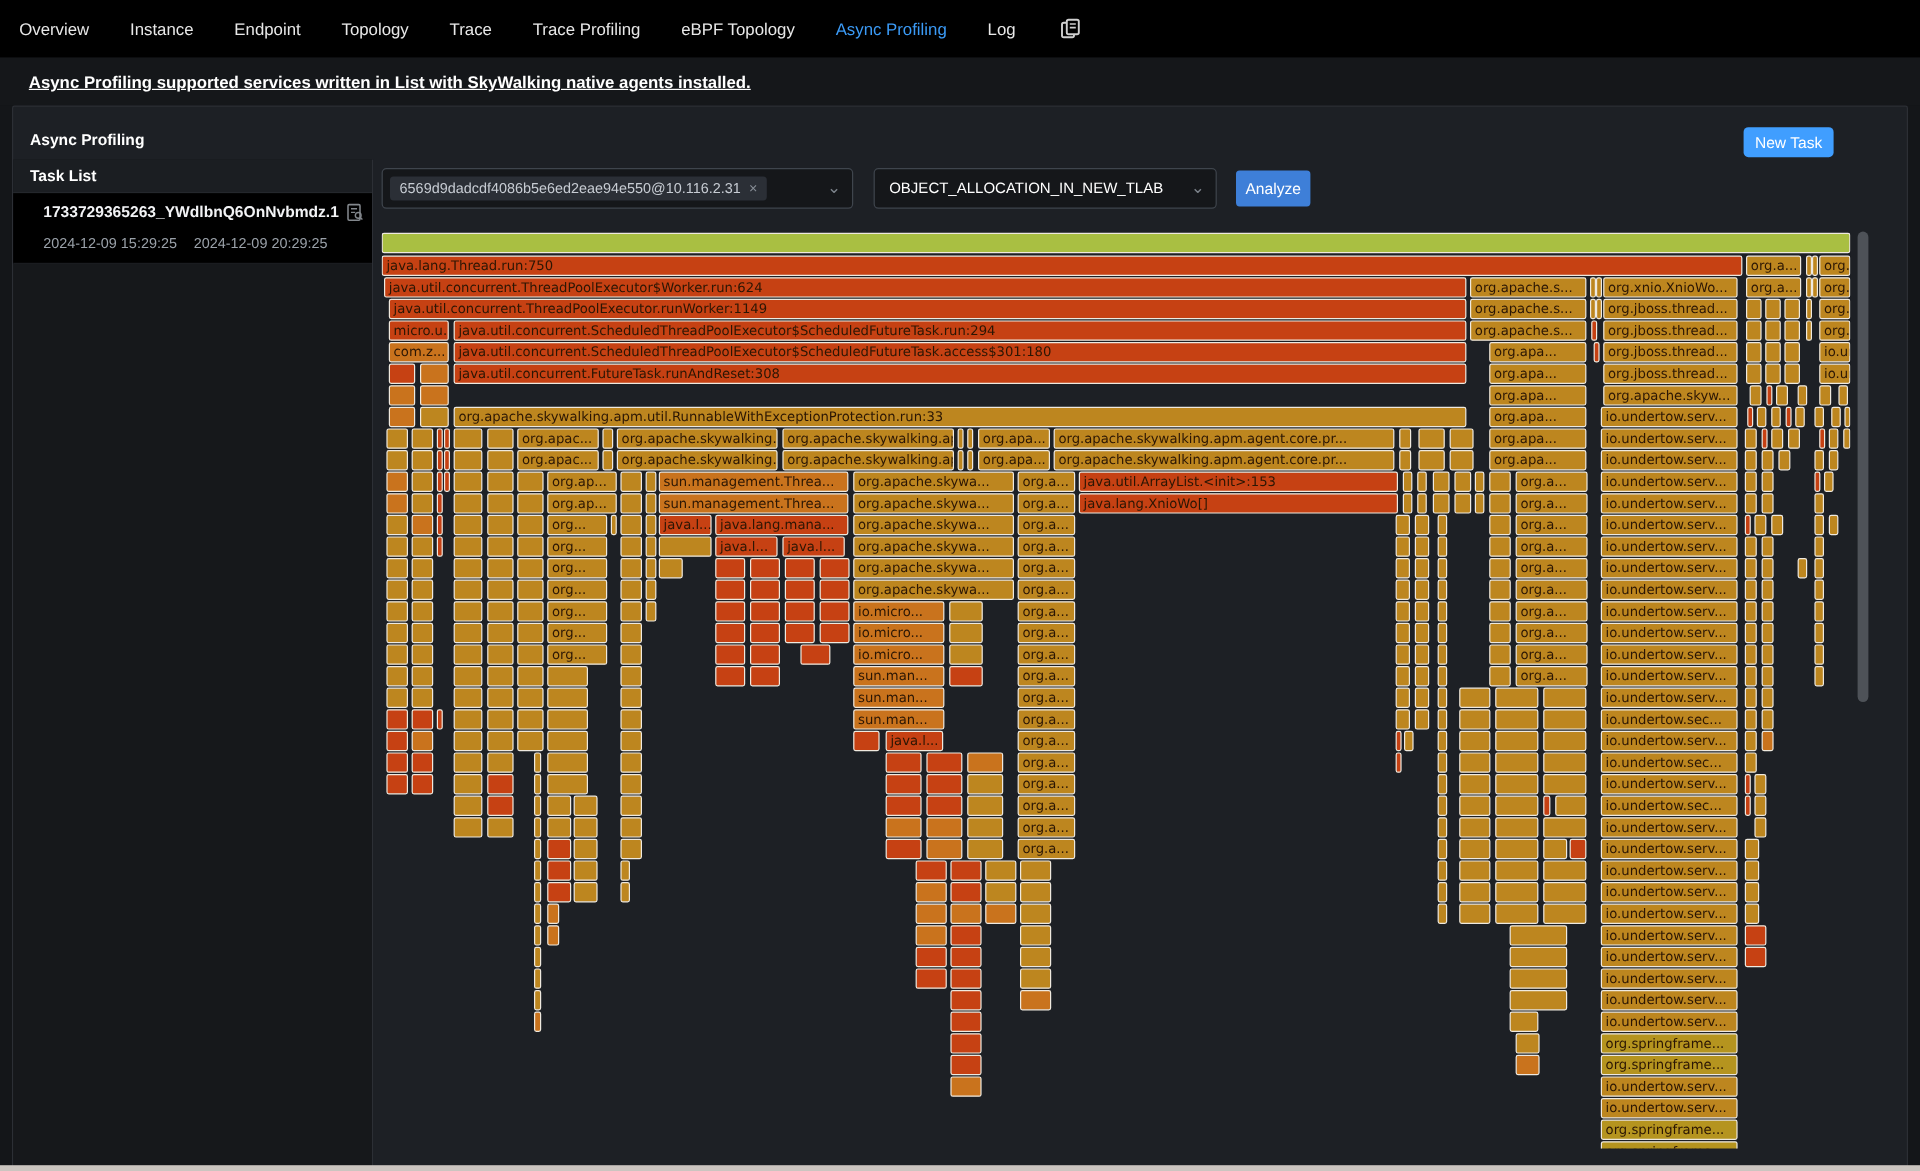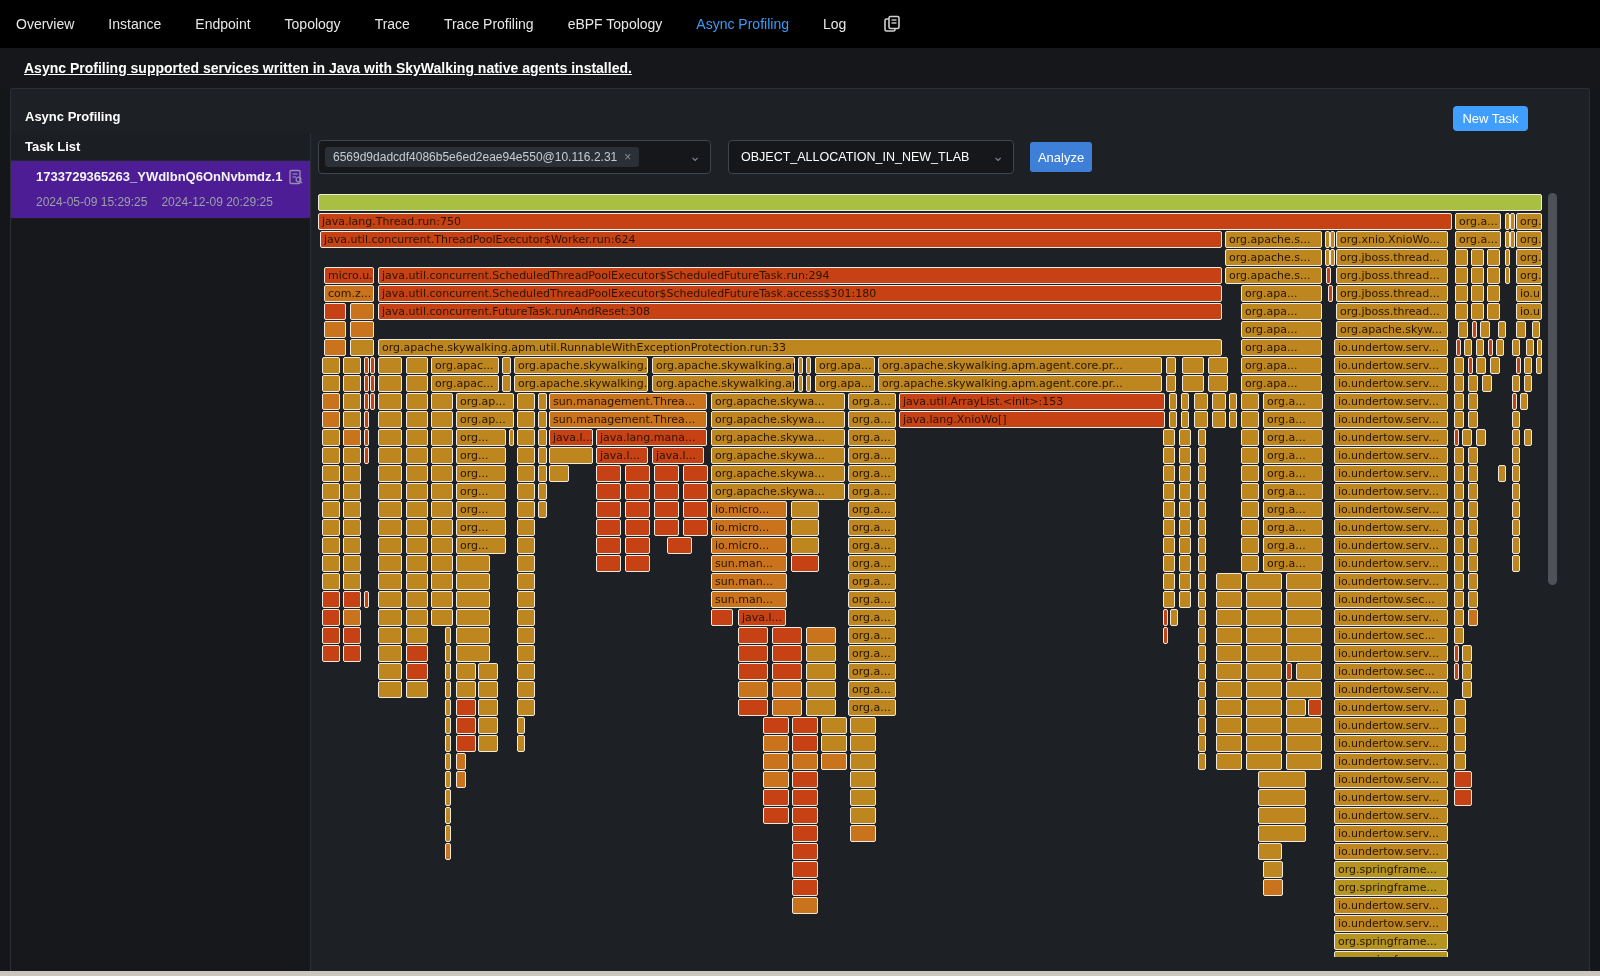--- a/index.html
+++ b/index.html
@@ -25,21 +25,21 @@
   .panel-title{position:absolute;left:14px;top:20px;font-size:13px;font-weight:700;color:#fff;}
   .new-task-btn{position:absolute;left:1442px;top:17px;width:75px;height:25px;background:#409eff;
          border:none;border-radius:4px;color:#fff;font-size:13px;font-family:inherit;cursor:pointer;}
 
   
   .task-col{position:absolute;left:0;top:44px;width:300px;height:843px;background:#16181b;
             border-right:1px solid #2c2f35;}
   .task-header{height:28px;background:#1b1e22;display:flex;align-items:center;padding:0 14px;
                font-size:13px;font-weight:700;color:#fff;border-bottom:1px solid #24272c;}
   .task-item{padding:8px 12px 9px 14px;background:#212429;border-bottom:1px solid #1a1c20;cursor:pointer;}
-  .task-item.selected{background:#4c1d95;padding-left:25px;}
+  .task-item.selected{background:#000000;padding-left:25px;}
   .task-name-row{display:flex;align-items:flex-start;justify-content:space-between;}
   .task-name{font-size:13px;font-weight:700;color:#f2f3f5;}
   .task-dates{margin-top:6px;font-size:12px;color:#9aa1a9;display:flex;gap:14px;}
   .inspect-icon{flex:0 0 auto;margin-left:6px;opacity:.75;}
 
   
   .select{position:absolute;top:51px;height:34px;background:#15171a;border:1px solid #3f454d;
           border-radius:4px;display:flex;align-items:center;padding:0 26px 0 6px;cursor:pointer;}
   .select .chevron{position:absolute;right:9px;top:8px;color:#7b828a;font-size:14px;line-height:14px;}
   .sel-instance{left:307px;width:393px;}
@@ -82,21 +82,21 @@
       <svg width="20" height="20" viewBox="0 0 20 20">
         <rect x="3" y="5" width="10" height="12" rx="1.5" fill="none" stroke="#cfcfcf" stroke-width="1.6"></rect>
         <rect x="7" y="2.5" width="10" height="12" rx="1.5" fill="#000" stroke="#cfcfcf" stroke-width="1.6"></rect>
         <line x1="9.5" y1="6" x2="14.5" y2="6" stroke="#cfcfcf" stroke-width="1.4"></line>
         <line x1="9.5" y1="9" x2="14.5" y2="9" stroke="#cfcfcf" stroke-width="1.4"></line>
       </svg>
     </span>
   </div>
 
   <div class="notice">
-    <a href="#">Async Profiling supported services written in Java with SkyWalking native agents installed.</a>
+    <a href="#">Async Profiling supported services written in List with SkyWalking native agents installed.</a>
   </div>
 
   <div class="panel">
     <div class="panel-title">Async Profiling</div>
     <button class="new-task-btn">New Task</button>
 
     <div class="task-col">
       <div class="task-header">Task List</div>
       <div id="task-items">
           <div class="task-item selected">
@@ -104,21 +104,21 @@
               <span class="task-name">1733729365263_YWdlbnQ6OnNvbmdz.1</span>
               <span class="inspect-icon"><svg width="16" height="16" viewBox="0 0 16 16">
                   <rect x="2" y="1.5" width="10" height="13" rx="1" fill="none" stroke="#aeb4bb" stroke-width="1.3"></rect>
                   <line x1="4.5" y1="5" x2="9.5" y2="5" stroke="#aeb4bb" stroke-width="1.2"></line>
                   <line x1="4.5" y1="8" x2="8" y2="8" stroke="#aeb4bb" stroke-width="1.2"></line>
                   <circle cx="10.5" cy="10.5" r="2.4" fill="none" stroke="#aeb4bb" stroke-width="1.2"></circle>
                   <line x1="12.2" y1="12.2" x2="14" y2="14" stroke="#aeb4bb" stroke-width="1.2"></line>
                 </svg></span>
             </div>
             <div class="task-dates">
-              <span>2024-05-09 15:29:25</span>
+              <span>2024-12-09 15:29:25</span>
               <span>2024-12-09 20:29:25</span>
             </div>
           </div>
         </div>
     </div>
 
     <div class="select sel-instance">
       <span class="chip">
         <span>6569d9dadcdf4086b5e6ed2eae94e550@10.116.2.31</span>
         <span class="x">×</span>
@@ -142,20 +142,21 @@
         <div class="fb" style="left: 1198px; top: 22px; width: 26px; background: rgb(189, 134, 31);">org.xn...</div>
         <div class="fb" style="left: 2px; top: 40px; width: 902px; background: rgb(198, 65, 19);">java.util.concurrent.ThreadPoolExecutor$Worker.run:624</div>
         <div class="fb" style="left: 907px; top: 40px; width: 97px; background: rgb(189, 134, 31);">org.apache.s...</div>
         <div class="fb" style="left: 1007px; top: 40px; width: 3px; background: rgb(189, 134, 31);"></div>
         <div class="fb" style="left: 1012px; top: 40px; width: 4px; background: rgb(189, 134, 31);"></div>
         <div class="fb" style="left: 1018px; top: 40px; width: 112px; background: rgb(189, 134, 31);">org.xnio.XnioWo...</div>
         <div class="fb" style="left: 1137px; top: 40px; width: 46px; background: rgb(189, 134, 31);">org.a...</div>
         <div class="fb" style="left: 1187px; top: 40px; width: 3px; background: rgb(189, 134, 31);"></div>
         <div class="fb" style="left: 1192px; top: 40px; width: 3px; background: rgb(189, 134, 31);"></div>
         <div class="fb" style="left: 1198px; top: 40px; width: 26px; background: rgb(189, 134, 31);">org.xn...</div>
+        <div class="fb" style="left: 6px; top: 58px; width: 898px; background: rgb(198, 65, 19);">java.util.concurrent.ThreadPoolExecutor.runWorker:1149</div>
         <div class="fb" style="left: 907px; top: 58px; width: 97px; background: rgb(189, 134, 31);">org.apache.s...</div>
         <div class="fb" style="left: 1007px; top: 58px; width: 3px; background: rgb(189, 134, 31);"></div>
         <div class="fb" style="left: 1012px; top: 58px; width: 4px; background: rgb(189, 134, 31);"></div>
         <div class="fb" style="left: 1018px; top: 58px; width: 112px; background: rgb(189, 134, 31);">org.jboss.thread...</div>
         <div class="fb" style="left: 1137px; top: 58px; width: 13px; background: rgb(189, 134, 31);"></div>
         <div class="fb" style="left: 1153px; top: 58px; width: 13px; background: rgb(189, 134, 31);"></div>
         <div class="fb" style="left: 1169px; top: 58px; width: 13px; background: rgb(189, 134, 31);"></div>
         <div class="fb" style="left: 1187px; top: 58px; width: 3px; background: rgb(189, 134, 31);"></div>
         <div class="fb" style="left: 1198px; top: 58px; width: 26px; background: rgb(189, 134, 31);">org.xn...</div>
         <div class="fb" style="left: 6px; top: 76px; width: 50px; background: rgb(198, 65, 19);">micro.u...</div>

